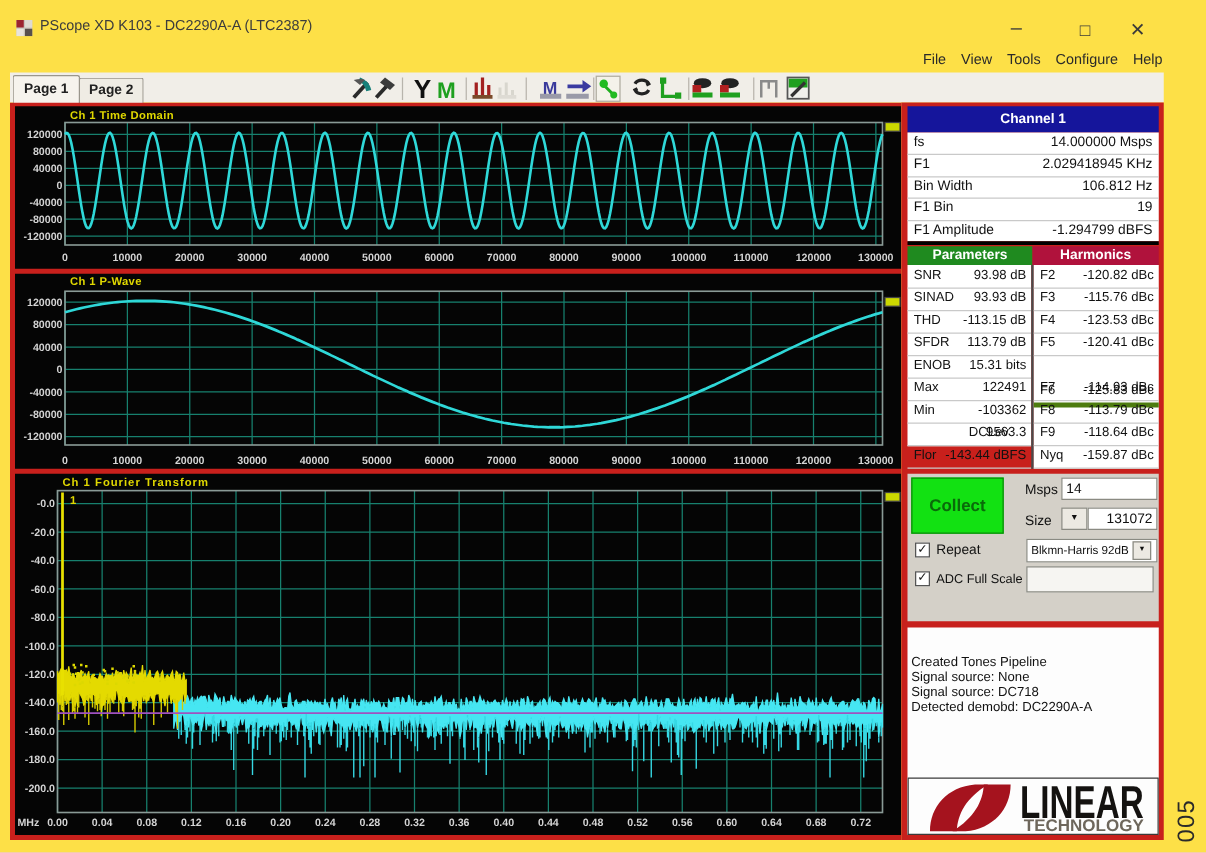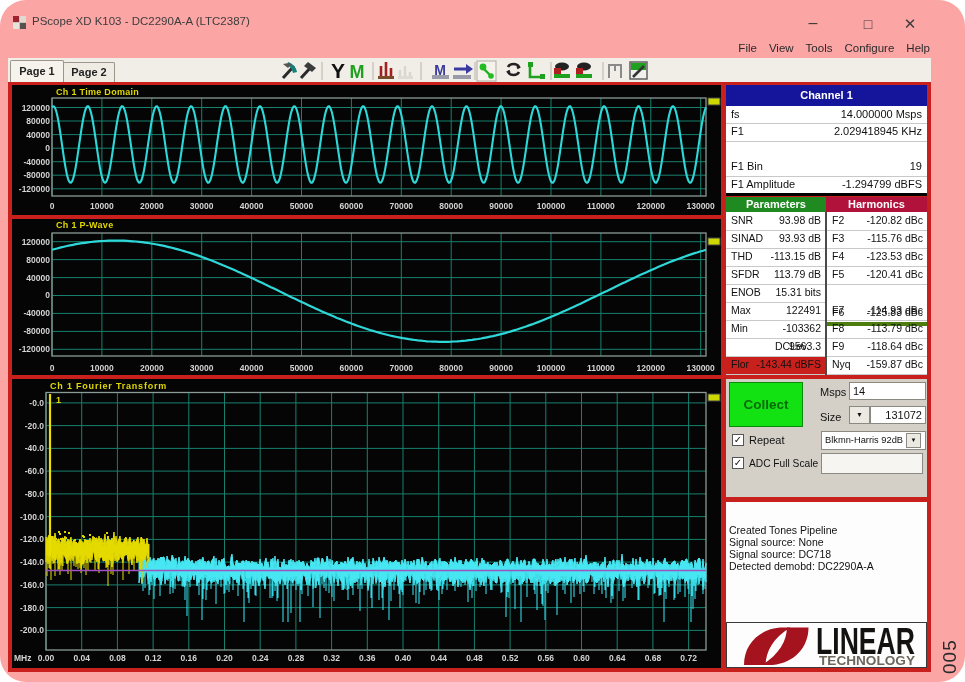--- a/index.html
+++ b/index.html
@@ -1,16 +1,16 @@
 <!DOCTYPE html>
 <html><head><meta charset="utf-8">
 <style>
   html,body{margin:0;padding:0;background:#ffffff;}
-  #page{position:relative;width:965px;height:682px;background:#fca5a5;overflow:hidden;
-        font-family:"Liberation Sans",sans-serif;border-radius:26px;}
+  #page{position:relative;width:965px;height:682px;background:#fde047;overflow:hidden;
+        font-family:"Liberation Sans",sans-serif;}
   .abs{position:absolute;}
 </style></head>
 <body>
 <div id="page">
 
 <svg class="abs" style="left:13px;top:16px" width="13" height="13" viewBox="0 0 13 13">
       <rect width="13" height="13" fill="#c8c4bc"></rect>
       <rect x="0" y="0" width="6" height="6" fill="#9c2430"></rect>
       <rect x="7" y="7" width="6" height="6" fill="#58504c"></rect>
       <rect x="7" y="0" width="6" height="6" fill="#dedad2"></rect>
@@ -209,20 +209,24 @@
 <div class="abs" style="left:726px;top:85px;width:201px;height:21px;background:#15159b;color:#fff;font-size:11px;font-weight:bold;text-align:center;line-height:21px;">Channel 1</div>
 <div class="abs" style="left:726px;top:106px;width:201px;height:87px;background:#fff;font-size:11px;color:#111;">
       <div style="position:absolute;left:0px;top:0.0px;width:201px;height:17.4px;border-bottom:1px solid #c9c9c9;">
         <span style="position:absolute;left:5px;top:2px;">fs</span>
         <span style="position:absolute;right:5px;top:2px;">14.000000 Msps</span>
       </div>
       <div style="position:absolute;left:0px;top:17.4px;width:201px;height:17.4px;border-bottom:1px solid #c9c9c9;">
         <span style="position:absolute;left:5px;top:2px;">F1</span>
         <span style="position:absolute;right:5px;top:2px;">2.029418945 KHz</span>
       </div>
+      <div style="position:absolute;left:0px;top:34.8px;width:201px;height:17.4px;border-bottom:1px solid #c9c9c9;">
+        <span style="position:absolute;left:5px;top:2px;">Bin Width</span>
+        <span style="position:absolute;right:5px;top:2px;">106.812 Hz</span>
+      </div>
       <div style="position:absolute;left:0px;top:52.2px;width:201px;height:17.4px;border-bottom:1px solid #c9c9c9;">
         <span style="position:absolute;left:5px;top:2px;">F1 Bin</span>
         <span style="position:absolute;right:5px;top:2px;">19</span>
       </div>
       <div style="position:absolute;left:0px;top:69.6px;width:201px;height:17.4px;border-bottom:3px solid #000000;">
         <span style="position:absolute;left:5px;top:2px;">F1 Amplitude</span>
         <span style="position:absolute;right:5px;top:2px;">-1.294799 dBFS</span>
       </div>
     </div>
 

